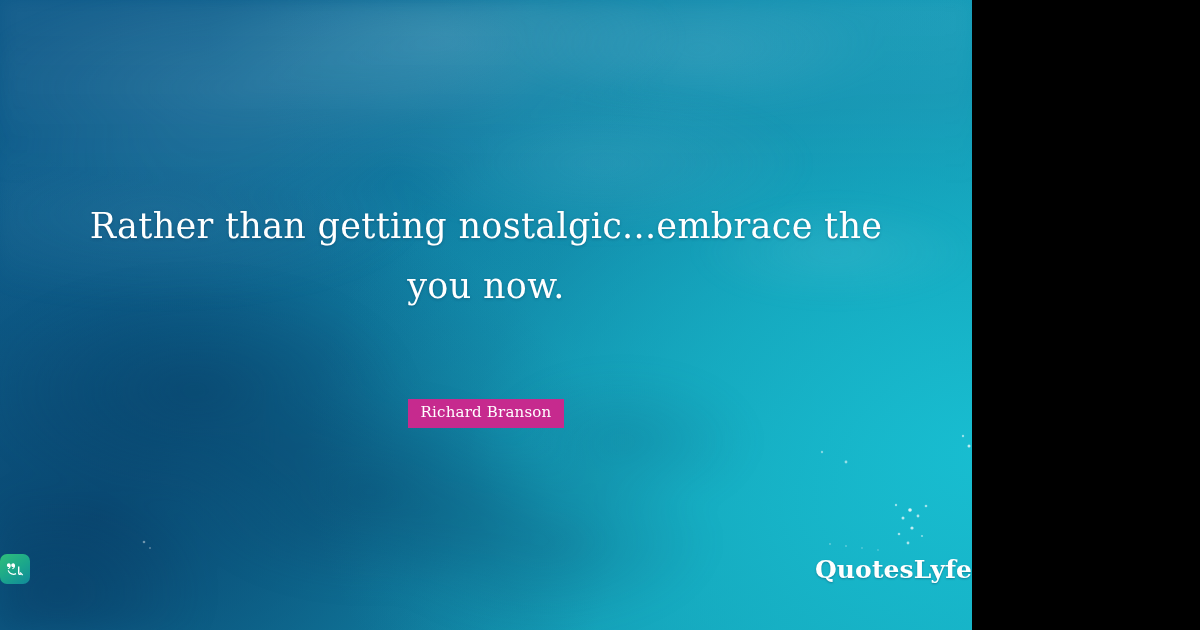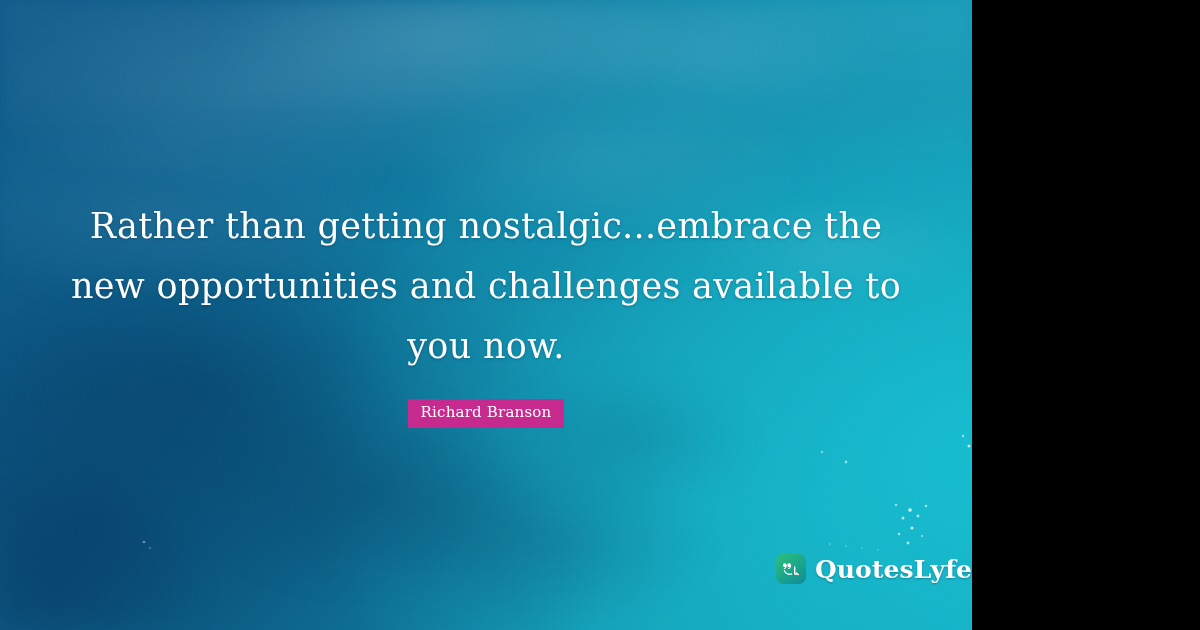--- a/index.html
+++ b/index.html
@@ -97,21 +97,21 @@
   }
 
   
   .brand {
     position: absolute;
     left: 0;
     right: 0;
     top: 554px;
     display: flex;
     align-items: center;
-    justify-content: flex-end;
+    justify-content: space-between;
     gap: 9px;
   }
   .brand-mark {
     width: 30px;
     height: 30px;
     border-radius: 7px;
     background: linear-gradient(145deg, #2fbf7a 0%, #1aa58c 55%, #11899a 100%);
     display: flex;
     align-items: center;
     justify-content: center;
@@ -184,21 +184,20 @@
 
       <circle cx="830" cy="544" r="1.0" opacity=".35"></circle>
       <circle cx="846" cy="546" r="1.0" opacity=".32"></circle>
       <circle cx="862" cy="548" r="0.9" opacity=".30"></circle>
       <circle cx="878" cy="550" r="0.9" opacity=".28"></circle>
     </g>
   </svg>
 
   <div class="quote-block">
     <div class="quote-line">Rather than getting nostalgic...embrace the</div>
-    <div class="quote-line">new opportunities and challenges available to</div>
     <div class="quote-line">you now.</div>
   </div>
 
   <div class="author-wrap">
     <span class="author-badge">Richard Branson</span>
   </div>
 
   <div class="brand">
     <span class="brand-mark">
       <svg width="20" height="20" viewBox="0 0 20 20" aria-hidden="true">

